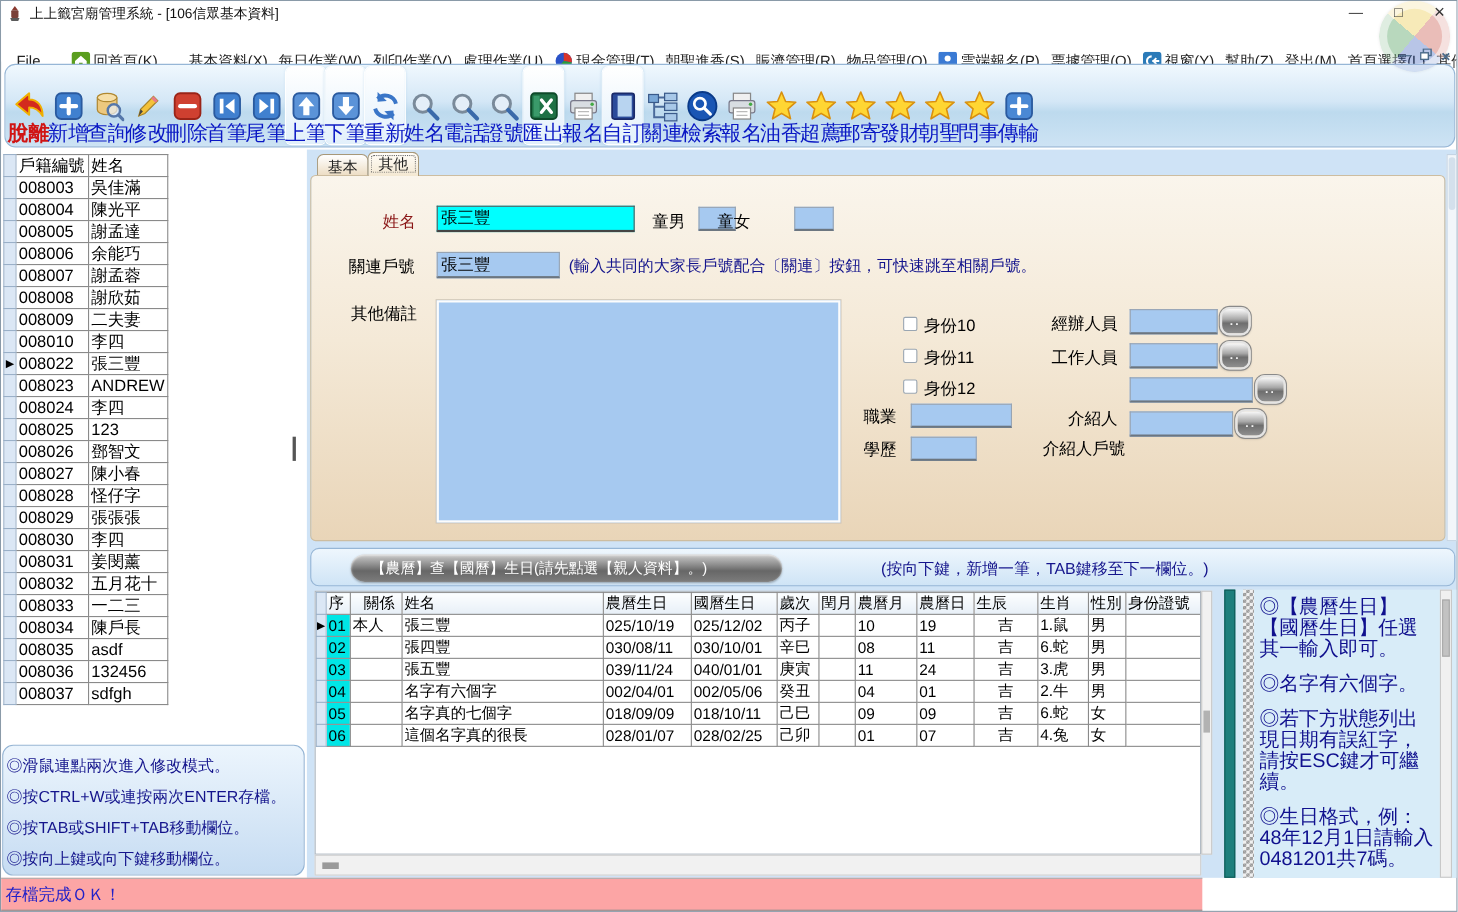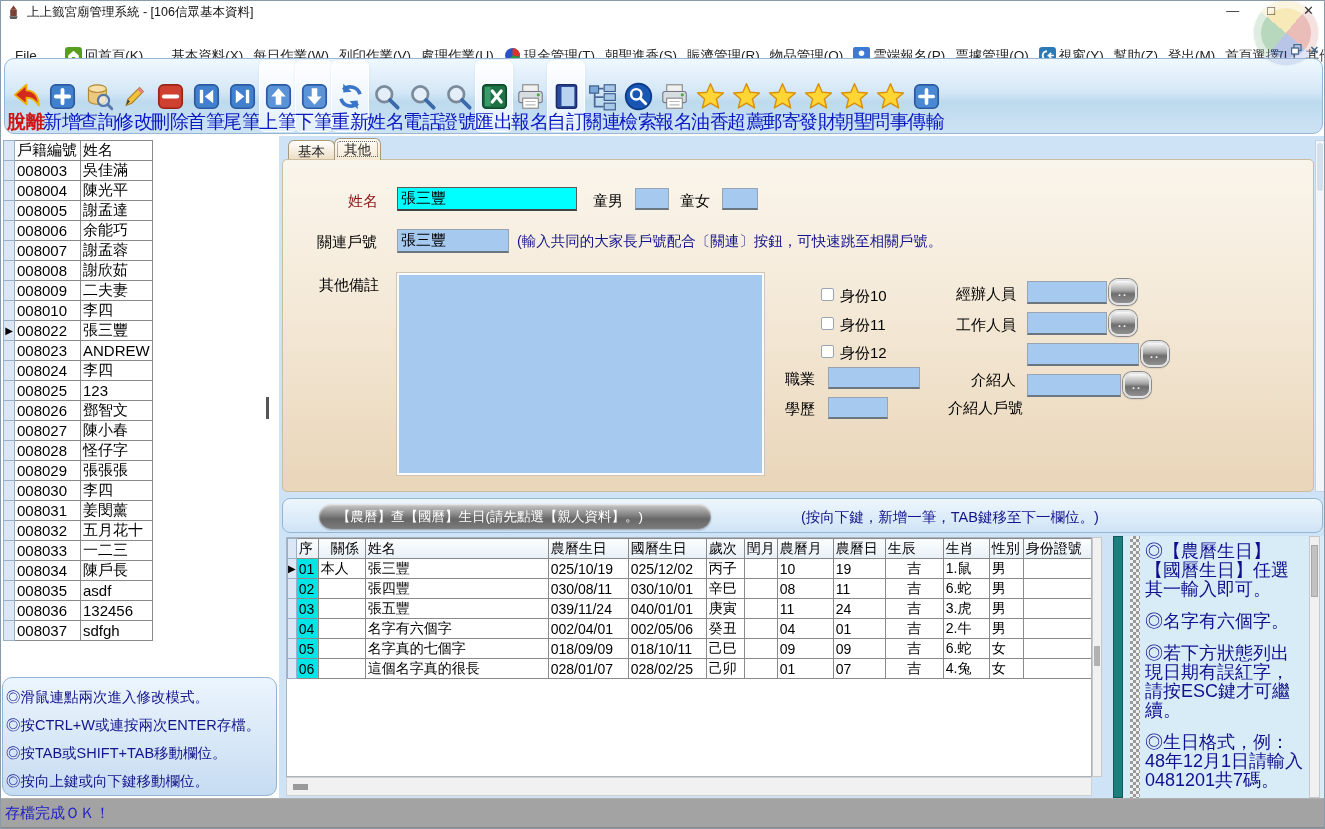--- a/index.html
+++ b/index.html
@@ -101,21 +101,21 @@
   .checker { position:absolute; left:1129px; top:535px; width:10px; height:262px; background-color:#f0f0f0;
     background-image:linear-gradient(45deg,#9a9a9a 25%,transparent 25%,transparent 75%,#9a9a9a 75%),
                      linear-gradient(45deg,#9a9a9a 25%,transparent 25%,transparent 75%,#9a9a9a 75%);
     background-size:6px 6px; background-position:0 0,3px 3px; }
   .rhints { position:absolute; left:1144px; top:541px; width:160px; height:254px; overflow:hidden; }
   .rhints p { font-size:18px; color:#10108e; line-height:19px; margin-bottom:13px; }
   .rpanel-vsb { position:absolute; left:1308px; top:535px; width:11px; height:262px; background:#f0f0f0; border:1px solid #c8c8c8; }
   .rpanel-vsb .th { position:absolute; left:1px; top:8px; width:7px; height:52px; background:#c2c2c2; border:1px solid #a8a8a8; }
 
   
-  .statusbar { position:absolute; left:0; top:797px; width:1325px; height:32px; background:#a3a3a3; border-top:1px solid #b0b0b0; border-bottom:3px solid #8a8a8a; }
+  .statusbar { position:absolute; left:0; top:797px; width:1092px; height:32px; background:#fca5a5; border-top:1px solid #b0b0b0; border-bottom:3px solid #8a8a8a; }
   .statusbar .stext { position:absolute; left:4px; top:5px; font-size:15px; color:#2020c8; }
 </style>
 </head>
 <body>
 
 <div class="window">
 
   <div class="titlebar">
     <span class="app-ico"><svg viewBox="0 0 16 16">
           <path d="M8 0.5 L11 4.5 H5 Z" fill="#8a3a30"></path>
@@ -564,21 +564,21 @@
   <div class="tab active" style="left:333px; top:137px;">其他</div>
   <div class="form-panel"></div>
   <div class="form-vsb">
       <div class="th"></div>
     </div>
 
   <div class="flabel red" style="left:347px; top:191px;">姓名</div>
   <div class="field cyan" style="left:396px; top:186px; width:180px; height:24px;">張三豐</div>
   <div class="flabel" style="left:592px; top:191px;">童男</div>
   <div class="field" style="left:634px; top:187px; width:34px; height:22px;"></div>
-  <div class="flabel" style="left:679px; top:191px;">童女</div>
+  <div class="flabel" style="left:651px; top:191px;">童女</div>
   <div class="field" style="left:721px; top:187px; width:36px; height:22px;"></div>
 
   <div class="flabel" style="left:316px; top:232px;">關連戶號</div>
   <div class="field" style="left:396px; top:228px; width:112px; height:24px;">張三豐</div>
   <div class="fhint" style="left:516px; top:231px;">(輸入共同的大家長戶號配合〔關連〕按鈕，可快速跳至相關戶號。</div>
 
   <div class="flabel" style="left:318px; top:275px;">其他備註</div>
   <div class="memo" style="left:396px; top:272px; width:367px; height:202px;"></div>
 
   <div class="cbx" style="left:820px; top:287px;"></div>

